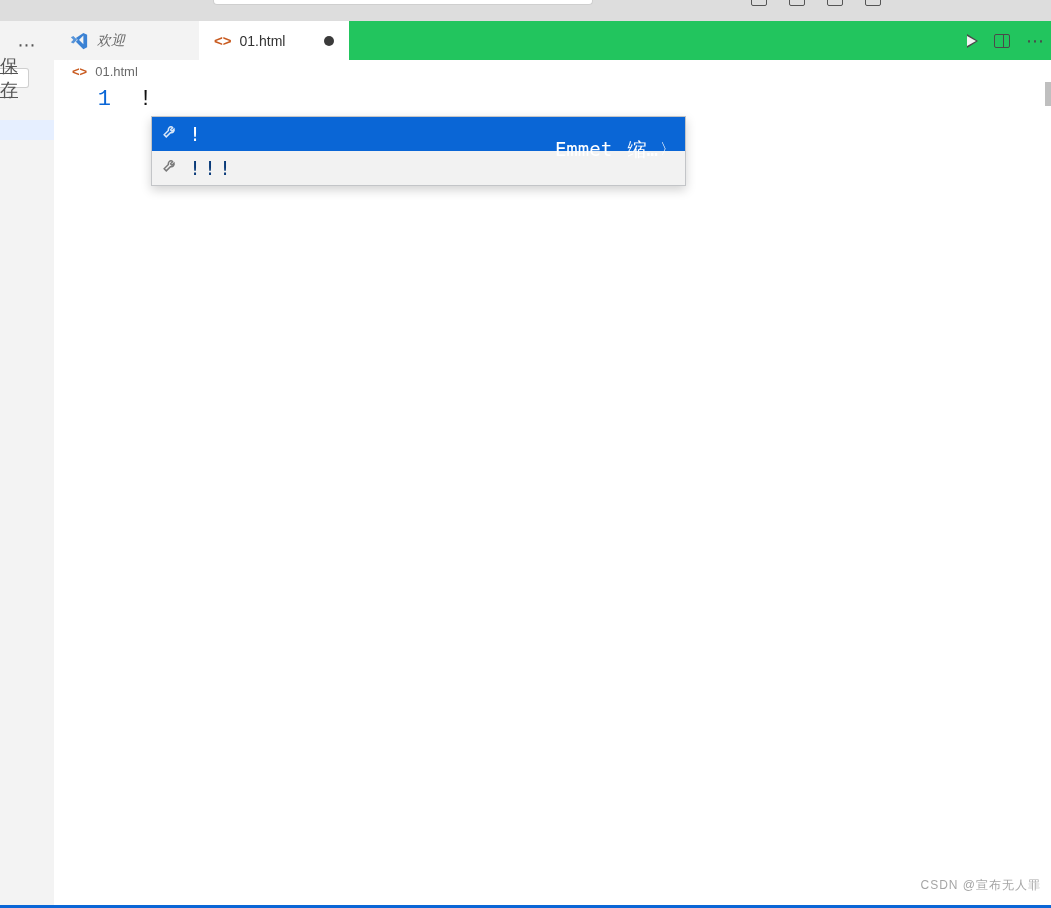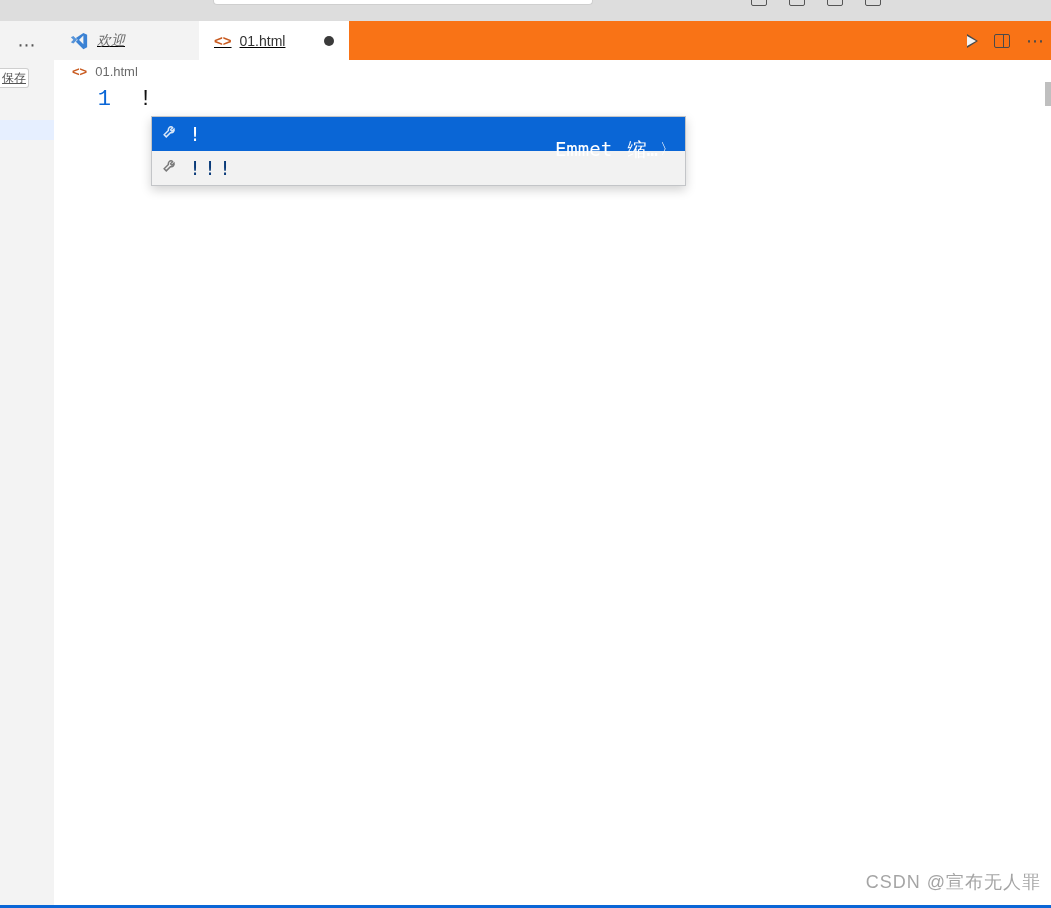--- a/index.html
+++ b/index.html
@@ -11,27 +11,27 @@
   .titlebar .searchbox { position: absolute; left: 213px; top: -3px; width: 380px; height: 8px; background: #ffffff; border: 1px solid #cfcfcf; border-top: none; border-radius: 0 0 4px 4px; }
   .titlebar .rbtns { position: absolute; right: 170px; display: flex; gap: 22px; color: #555; font-size: 14px; top: -6px; }
   .titlebar .rbtns span { width: 16px; height: 12px; border: 1.5px solid #555; border-radius: 2px; display: inline-block; }
 
   
   .hsplit { flex: 1; display: flex; min-height: 0; }
 
   
   .leftcol { width: 54px; background: #f3f3f3; display: flex; flex-direction: column; align-items: center; padding-top: 13px; }
   .leftcol .dots { color: #555; font-size: 18px; letter-spacing: 1px; }
-  .save-stub { position: absolute; left: 0; top: 68px; width: 29px; height: 20px; background: #ffffff; border: 1px solid #cfcfcf; border-left: none; border-radius: 0 3px 3px 0; font-size: 12px; color: #555; display: flex; align-items: center; justify-content: center; text-decoration: underline; }
+  .save-stub { position: absolute; left: 0; top: 68px; width: 29px; height: 20px; background: #ffffff; border: 1px solid #cfcfcf; border-left: none; border-radius: 0 3px 3px 0; font-size: 18px; color: #555; display: flex; align-items: center; justify-content: center; text-decoration: underline; }
   .blue-stub { position: absolute; left: 0; top: 120px; width: 54px; height: 20px; background: #e6efff; }
 
   
   .editorcol { flex: 1; display: flex; flex-direction: column; min-width: 0; }
 
-  .tabbar { height: 39px; background: #f97316; display: flex; align-items: stretch; position: relative; text-decoration: underline; }
+  .tabbar { height: 39px; background: #22c55e; display: flex; align-items: stretch; position: relative; }
   .tab { display: flex; align-items: center; gap: 8px; padding: 0 15px; font-size: 14px; color: #6a6a6a; cursor: pointer; }
   .tab.welcome { background: #f3f3f3; font-style: italic; width: 145px; }
   .tab.welcome .vs-icon { width: 20px; height: 20px; }
   .tab.active { background: #ffffff; color: #333; width: 150px; }
   .tab .code-ico { color: #c95b20; font-size: 15px; font-weight: 600; }
   .tab .dirty { width: 10px; height: 10px; border-radius: 50%; background: #3b3b3b; margin-left: auto; }
   .tabbar-actions { position: absolute; right: 6px; top: 0; height: 100%; display: flex; align-items: center; gap: 16px; color: #4a4a4a; }
   .tabbar-actions .play { width: 0; height: 0; border-left: 11px solid #4a4a4a; border-top: 7px solid transparent; border-bottom: 7px solid transparent; display:inline-block; position:relative; }
   .tabbar-actions .play::after{content:"";position:absolute;left:-11px;top:-5px;border-left:9px solid #f3f3f3;border-top:5.5px solid transparent;border-bottom:5.5px solid transparent;}
   .tabbar-actions .split { width: 16px; height: 14px; border: 1.5px solid #4a4a4a; border-radius: 2px; position: relative; display:inline-block;}
@@ -50,21 +50,21 @@
   .suggest-row { display: flex; align-items: center; height: 34px; padding: 0 10px; gap: 10px; cursor: pointer; }
   .suggest-row.sel { background: #0a66d6; color: #ffffff; }
   .suggest-row .wrench { opacity: 0.85; }
   .suggest-row.sel .wrench svg path { stroke:#fff; }
   .suggest-row .mono { font-family: Consolas, monospace; font-size: 20px; letter-spacing: 3px; }
   .suggest-row .hint { margin-left: auto; font-family: Consolas, monospace; font-size: 19px; display:flex; align-items:center; gap:2px;margin-top:29px;}
   .suggest-row .chev { font-size: 15px; }
 
   .minimap { position:absolute; right:0; top:0; width:6px; height:24px; background:#bfbfbf; }
 
-  .watermark { position: absolute; right: 10px; bottom: 14px; color: rgba(90,90,90,0.55); font-size: 18px; font-family: "Microsoft YaHei", sans-serif; letter-spacing: 1px; }
+  .watermark { position: absolute; right: 10px; bottom: 14px; color: rgba(90,90,90,0.55); font-size: 12px; font-family: "Microsoft YaHei", sans-serif; letter-spacing: 1px; }
 
   .statusbar { height: 3px; background: #0a66d6; }
 </style>
 </head>
 <body>
 
 <div class="root">
   <div class="titlebar">
     <div class="searchbox"></div>
     <div class="rbtns">

